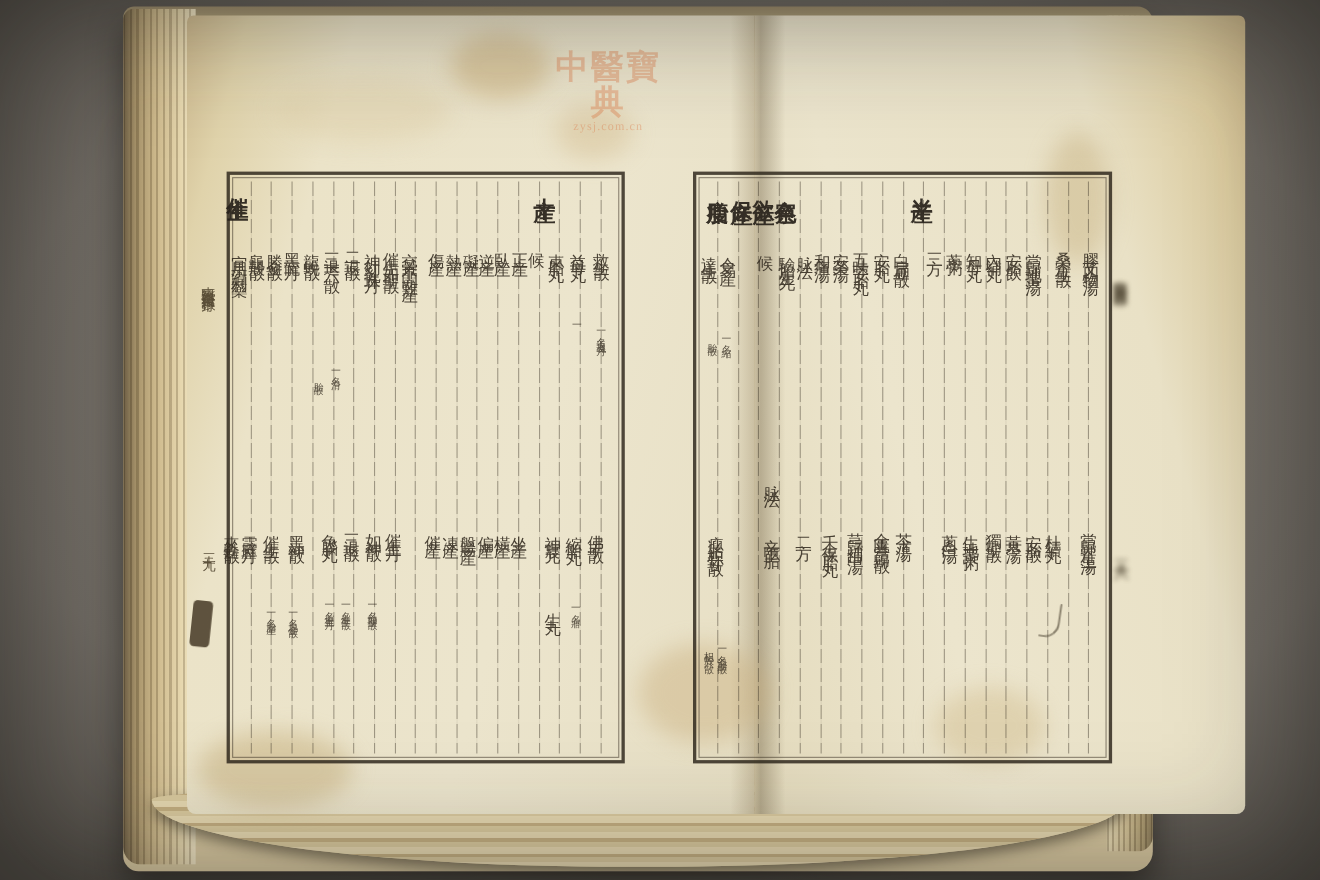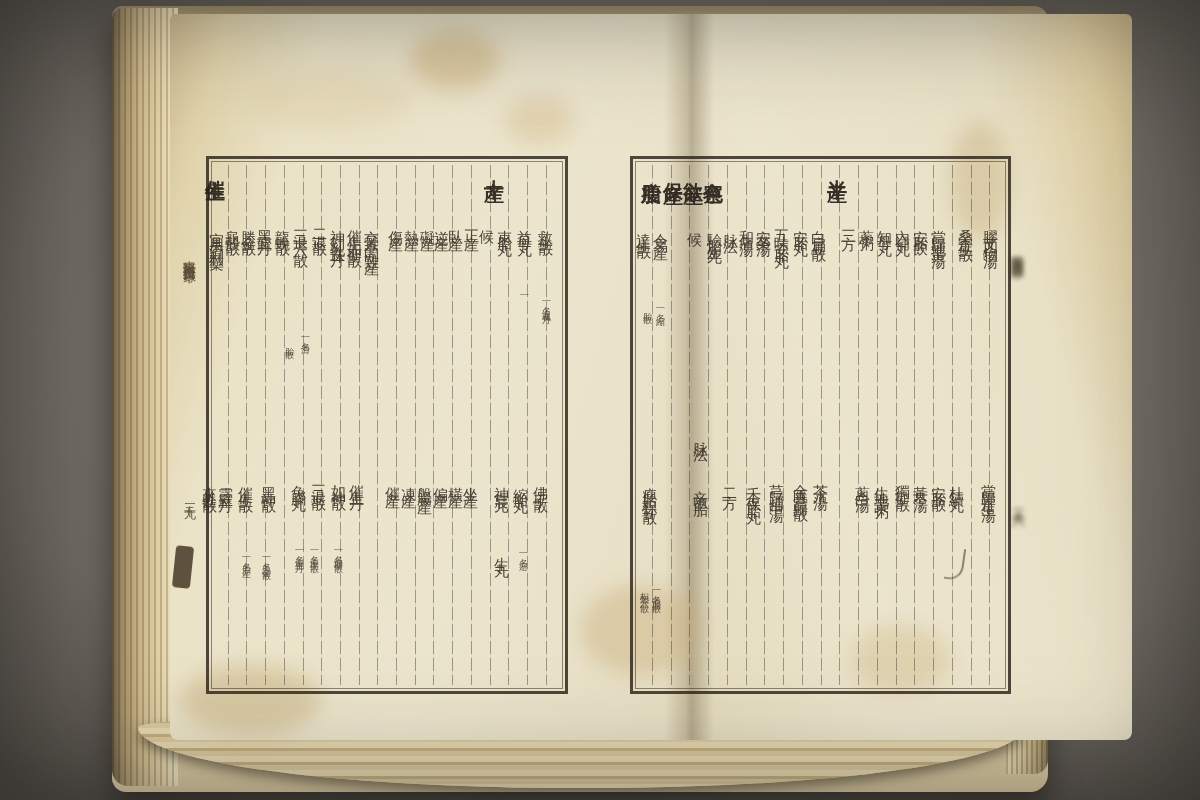--- a/index.html
+++ b/index.html
@@ -222,16 +222,20 @@
       <div class="vt m" style="left: 225px; top: 475px;">霹靂丹</div>
       <div class="vt m" style="left: 209px; top: 475px;">來甦散</div>
     </div>
 
   <div class="edge-script" style="left:180px;top:250px;">東醫寶鑑目錄下</div>
   <div class="edge-script" style="left:181px;top:494px;font-size:12px;">三十九</div>
   <div id="edge-seal"></div>
   <div class="edge-script edge-smudge" style="left:1008px;top:244px;writing-mode:vertical-rl;">東醫寶鑑目錄下</div>
   <div class="edge-script edge-smudge" style="left:1009px;top:498px;">三十八</div>
 
+  <div id="watermark">
+    <div class="seal">中醫寶典</div>
+    <div class="url">zysj.com.cn</div>
+  </div>
 
   <div id="brush-tick"></div>
   <div id="vignette"></div>
 </div>
 
 </body></html>

